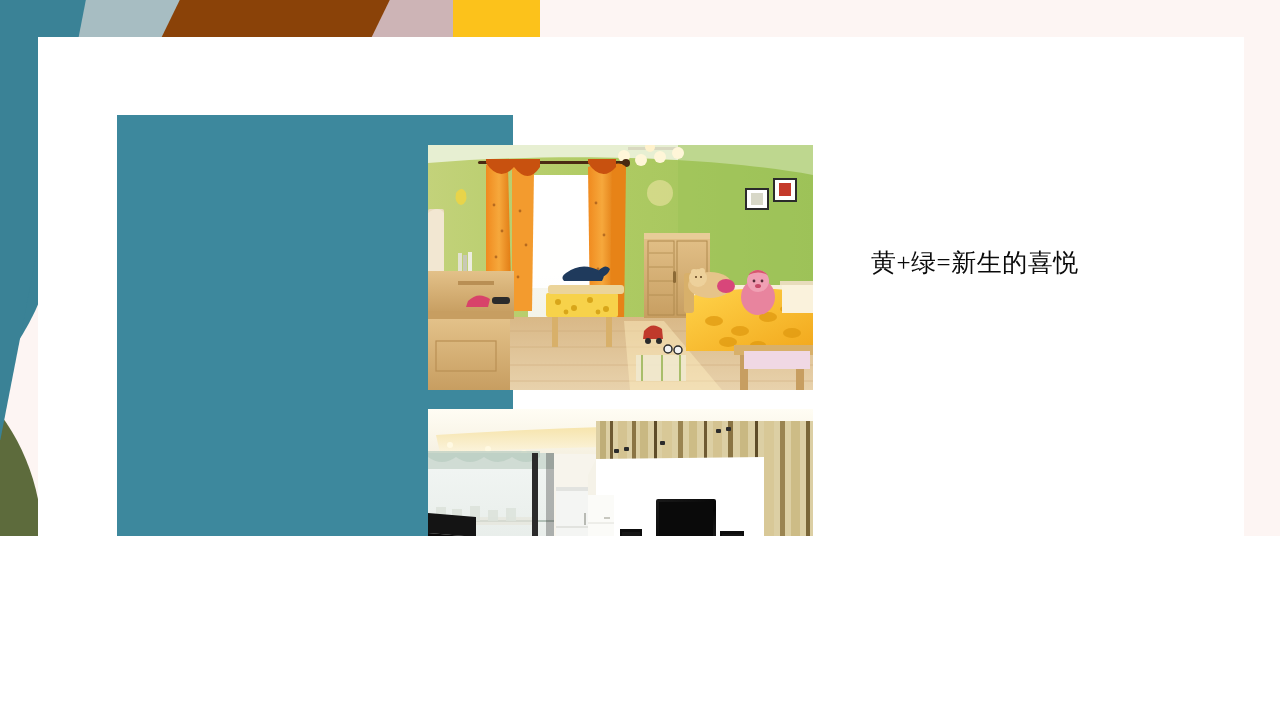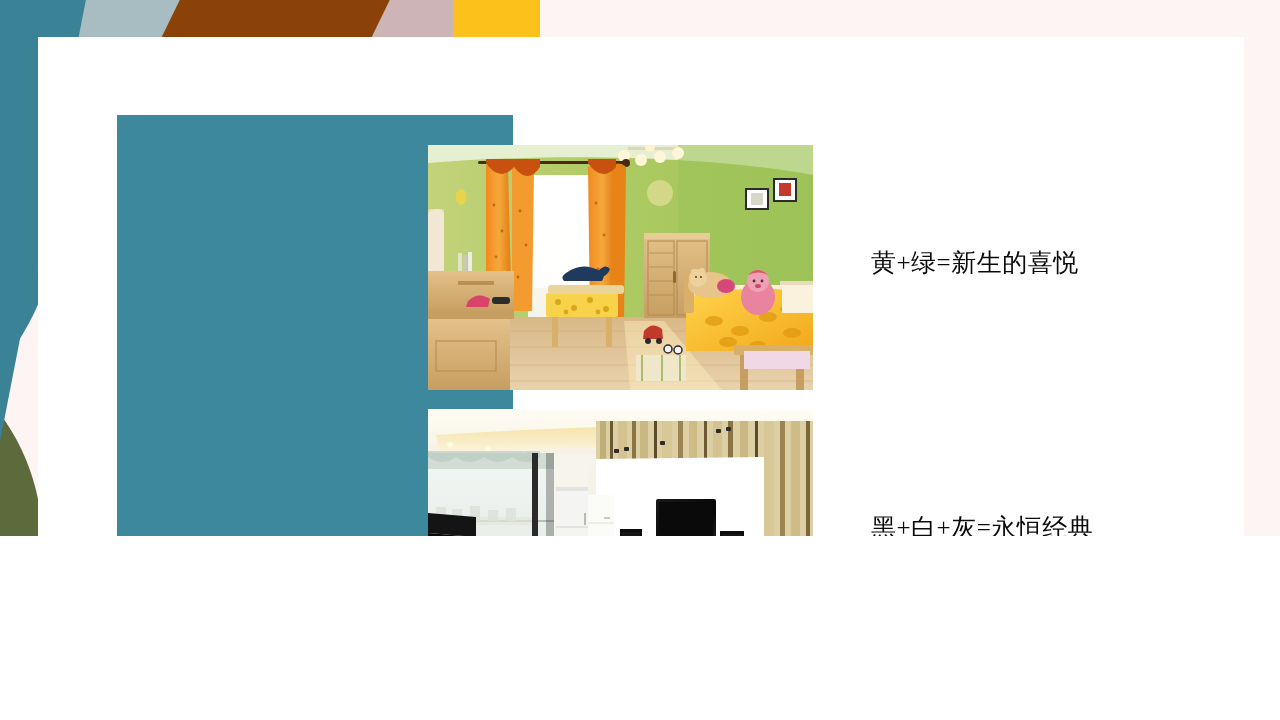--- a/index.html
+++ b/index.html
@@ -551,15 +551,14 @@
           <path d="M356 194 q14 -8 22 -2"></path>
         </g>
 
         <circle cx="186" cy="156" r="6" fill="#EFEFE6"></circle>
         <path d="M178 158 q8 -10 16 0 z" fill="#D8D4C4"></path>
         <ellipse cx="174" cy="160" rx="7" ry="5" fill="#C8A86E"></ellipse>
       </svg>
     </div>
 
     <div class="caption caption-1">黄+绿=新生的喜悦</div>
-    <div class="caption caption-2">黑+白+灰=永恒经典</div>
   </div>
 </div>
 
 </body></html>

